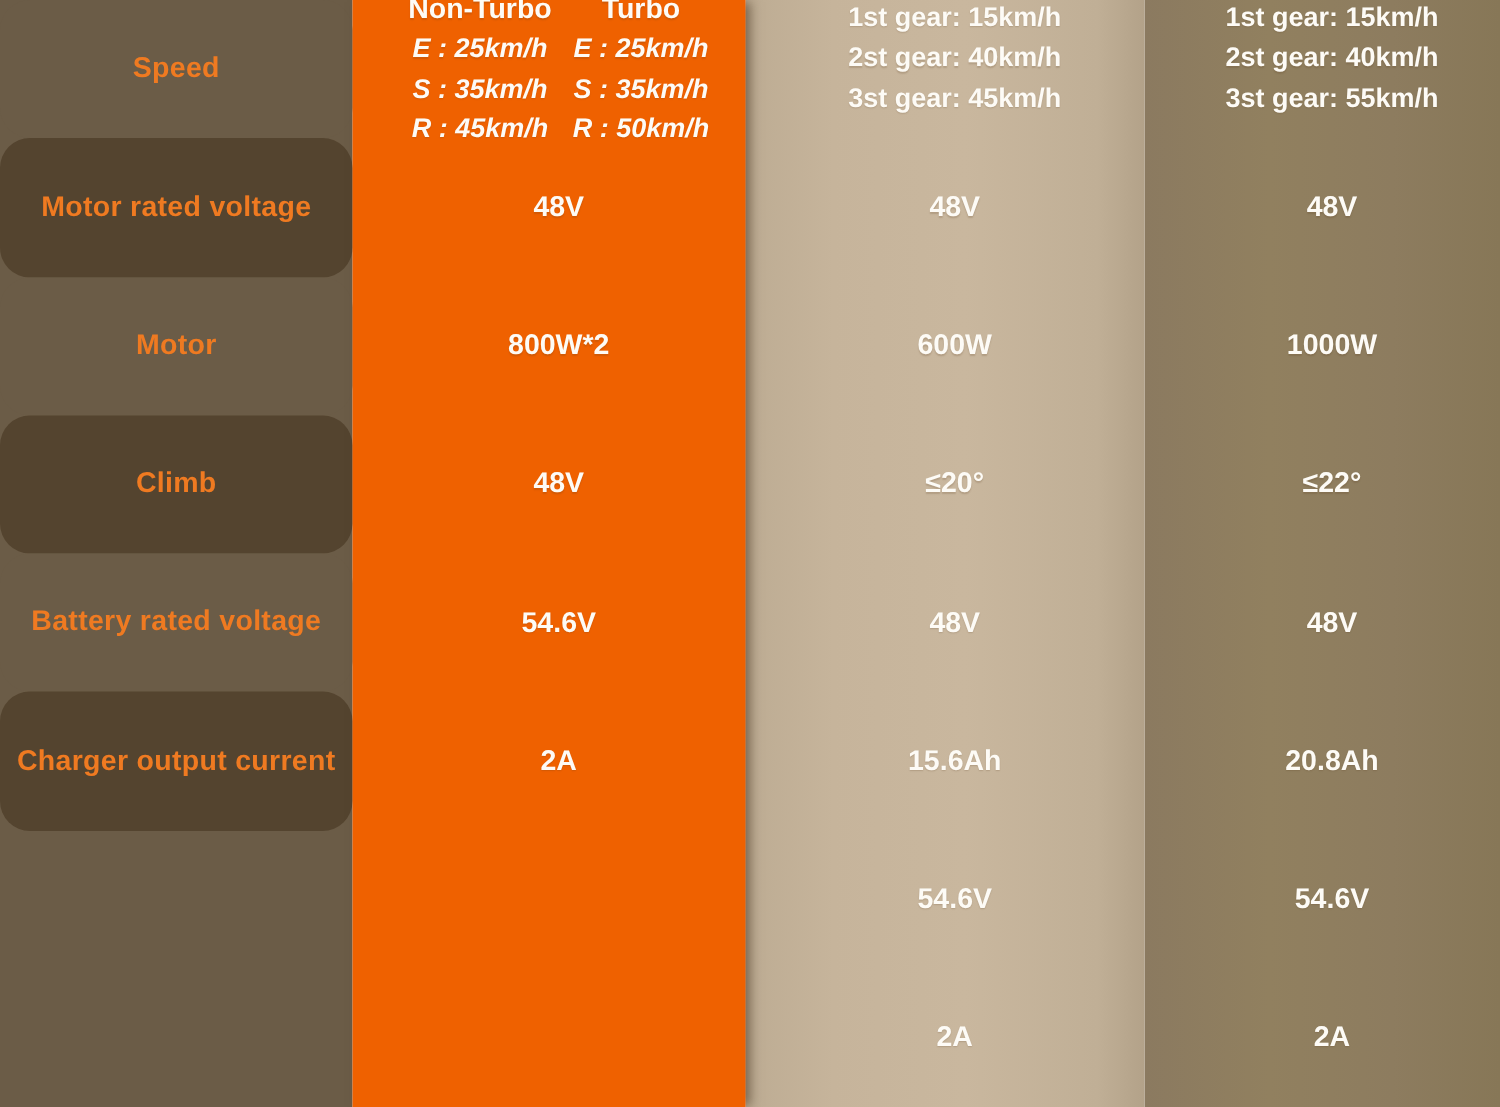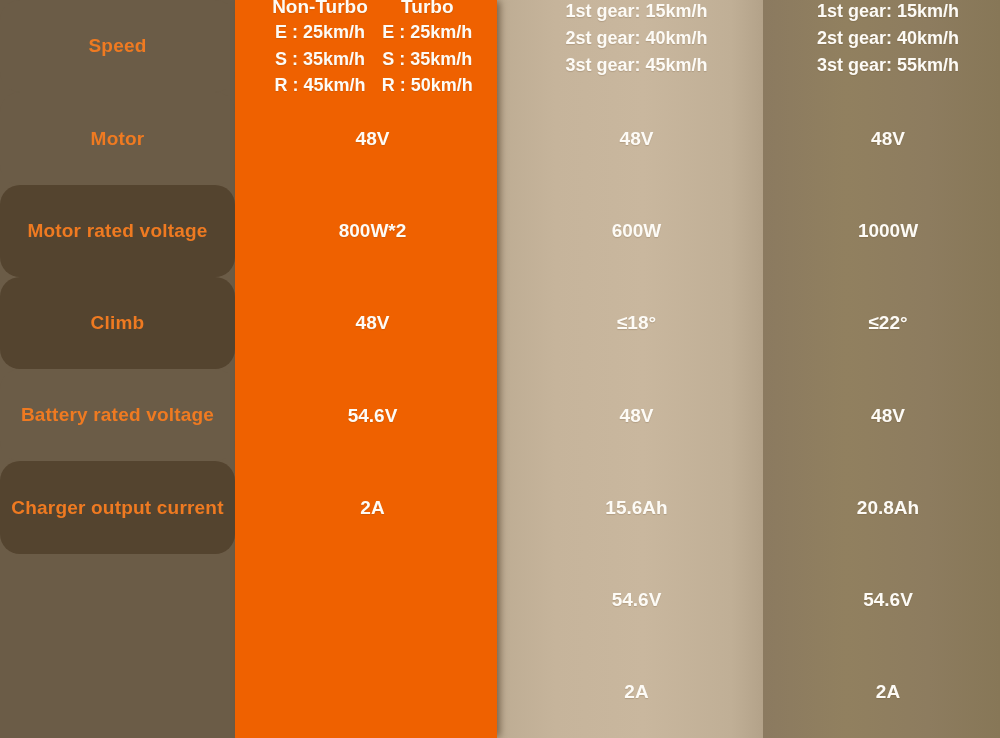--- a/index.html
+++ b/index.html
@@ -118,20 +118,21 @@
     font-size: 19px;
     font-weight: bold;
     line-height: 1.18;
     margin-bottom: 1px;
   }
   .variant-line {
     font-size: 18px;
     font-weight: bold;
     line-height: 1.45;
     white-space: nowrap;
+    font-style: italic;
   }
 
   .gear-block {
     display: flex;
     flex-direction: column;
     align-items: center;
     width: 100%;
     margin-top: -2px;
   }
   .gear-line {
@@ -141,22 +142,22 @@
     white-space: nowrap;
   }
 </style>
 </head>
 <body>
 
 <div class="spec-table">
 
   <div class="label-col">
     <div class="label-cell odd">Speed</div>
+    <div class="label-cell even">Motor rated voltage</div>
     <div class="label-cell odd">Motor</div>
-    <div class="label-cell even">Motor rated voltage</div>
     <div class="label-cell even">Climb</div>
     <div class="label-cell odd">Battery rated voltage</div>
     <div class="label-cell even">Charger output current</div>
   </div>
 
   <div class="data-col col-orange">
     <div class="data-cell head">
       <div class="head-split">
         <div class="variant">
           <span class="variant-title">Non-Turbo</span>
@@ -182,21 +183,21 @@
   <div class="data-col col-tan">
     <div class="data-cell head">
       <div class="gear-block">
         <span class="gear-line">1st gear: 15km/h</span>
         <span class="gear-line">2st gear: 40km/h</span>
         <span class="gear-line">3st gear: 45km/h</span>
       </div>
     </div>
     <div class="data-cell">48V</div>
     <div class="data-cell">600W</div>
-    <div class="data-cell">≤18°</div>
+    <div class="data-cell">≤20°</div>
     <div class="data-cell">48V</div>
     <div class="data-cell">15.6Ah</div>
     <div class="data-cell">54.6V</div>
     <div class="data-cell">2A</div>
   </div>
 
   <div class="data-col col-brown">
     <div class="data-cell head">
       <div class="gear-block">
         <span class="gear-line">1st gear: 15km/h</span>

